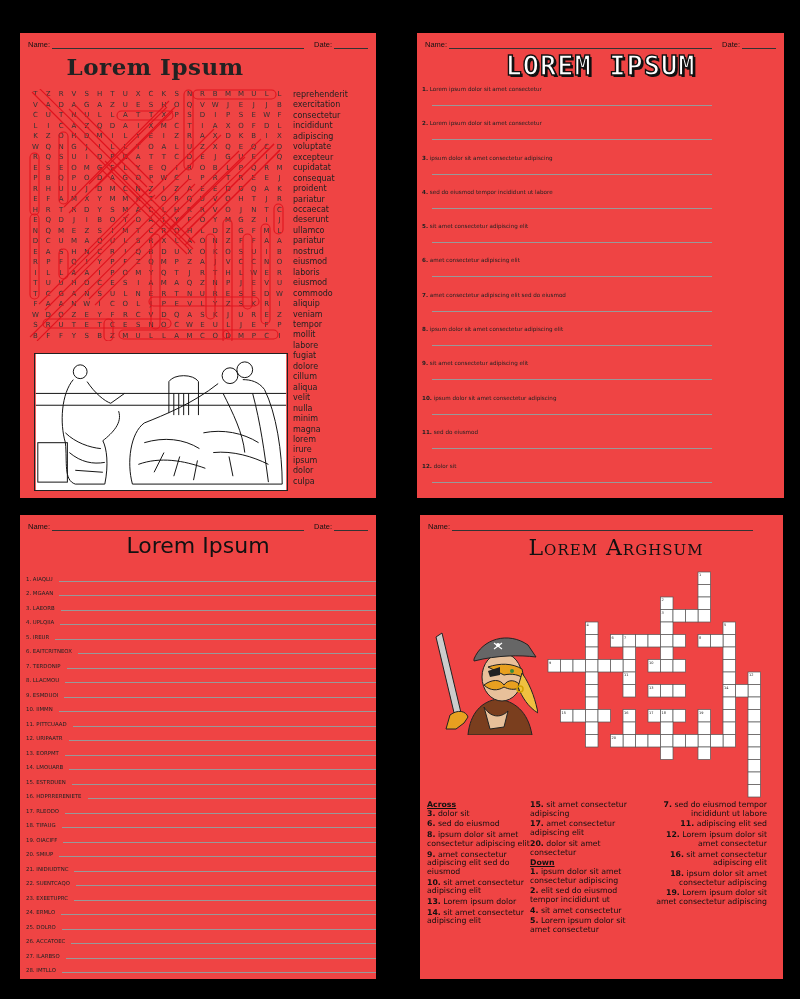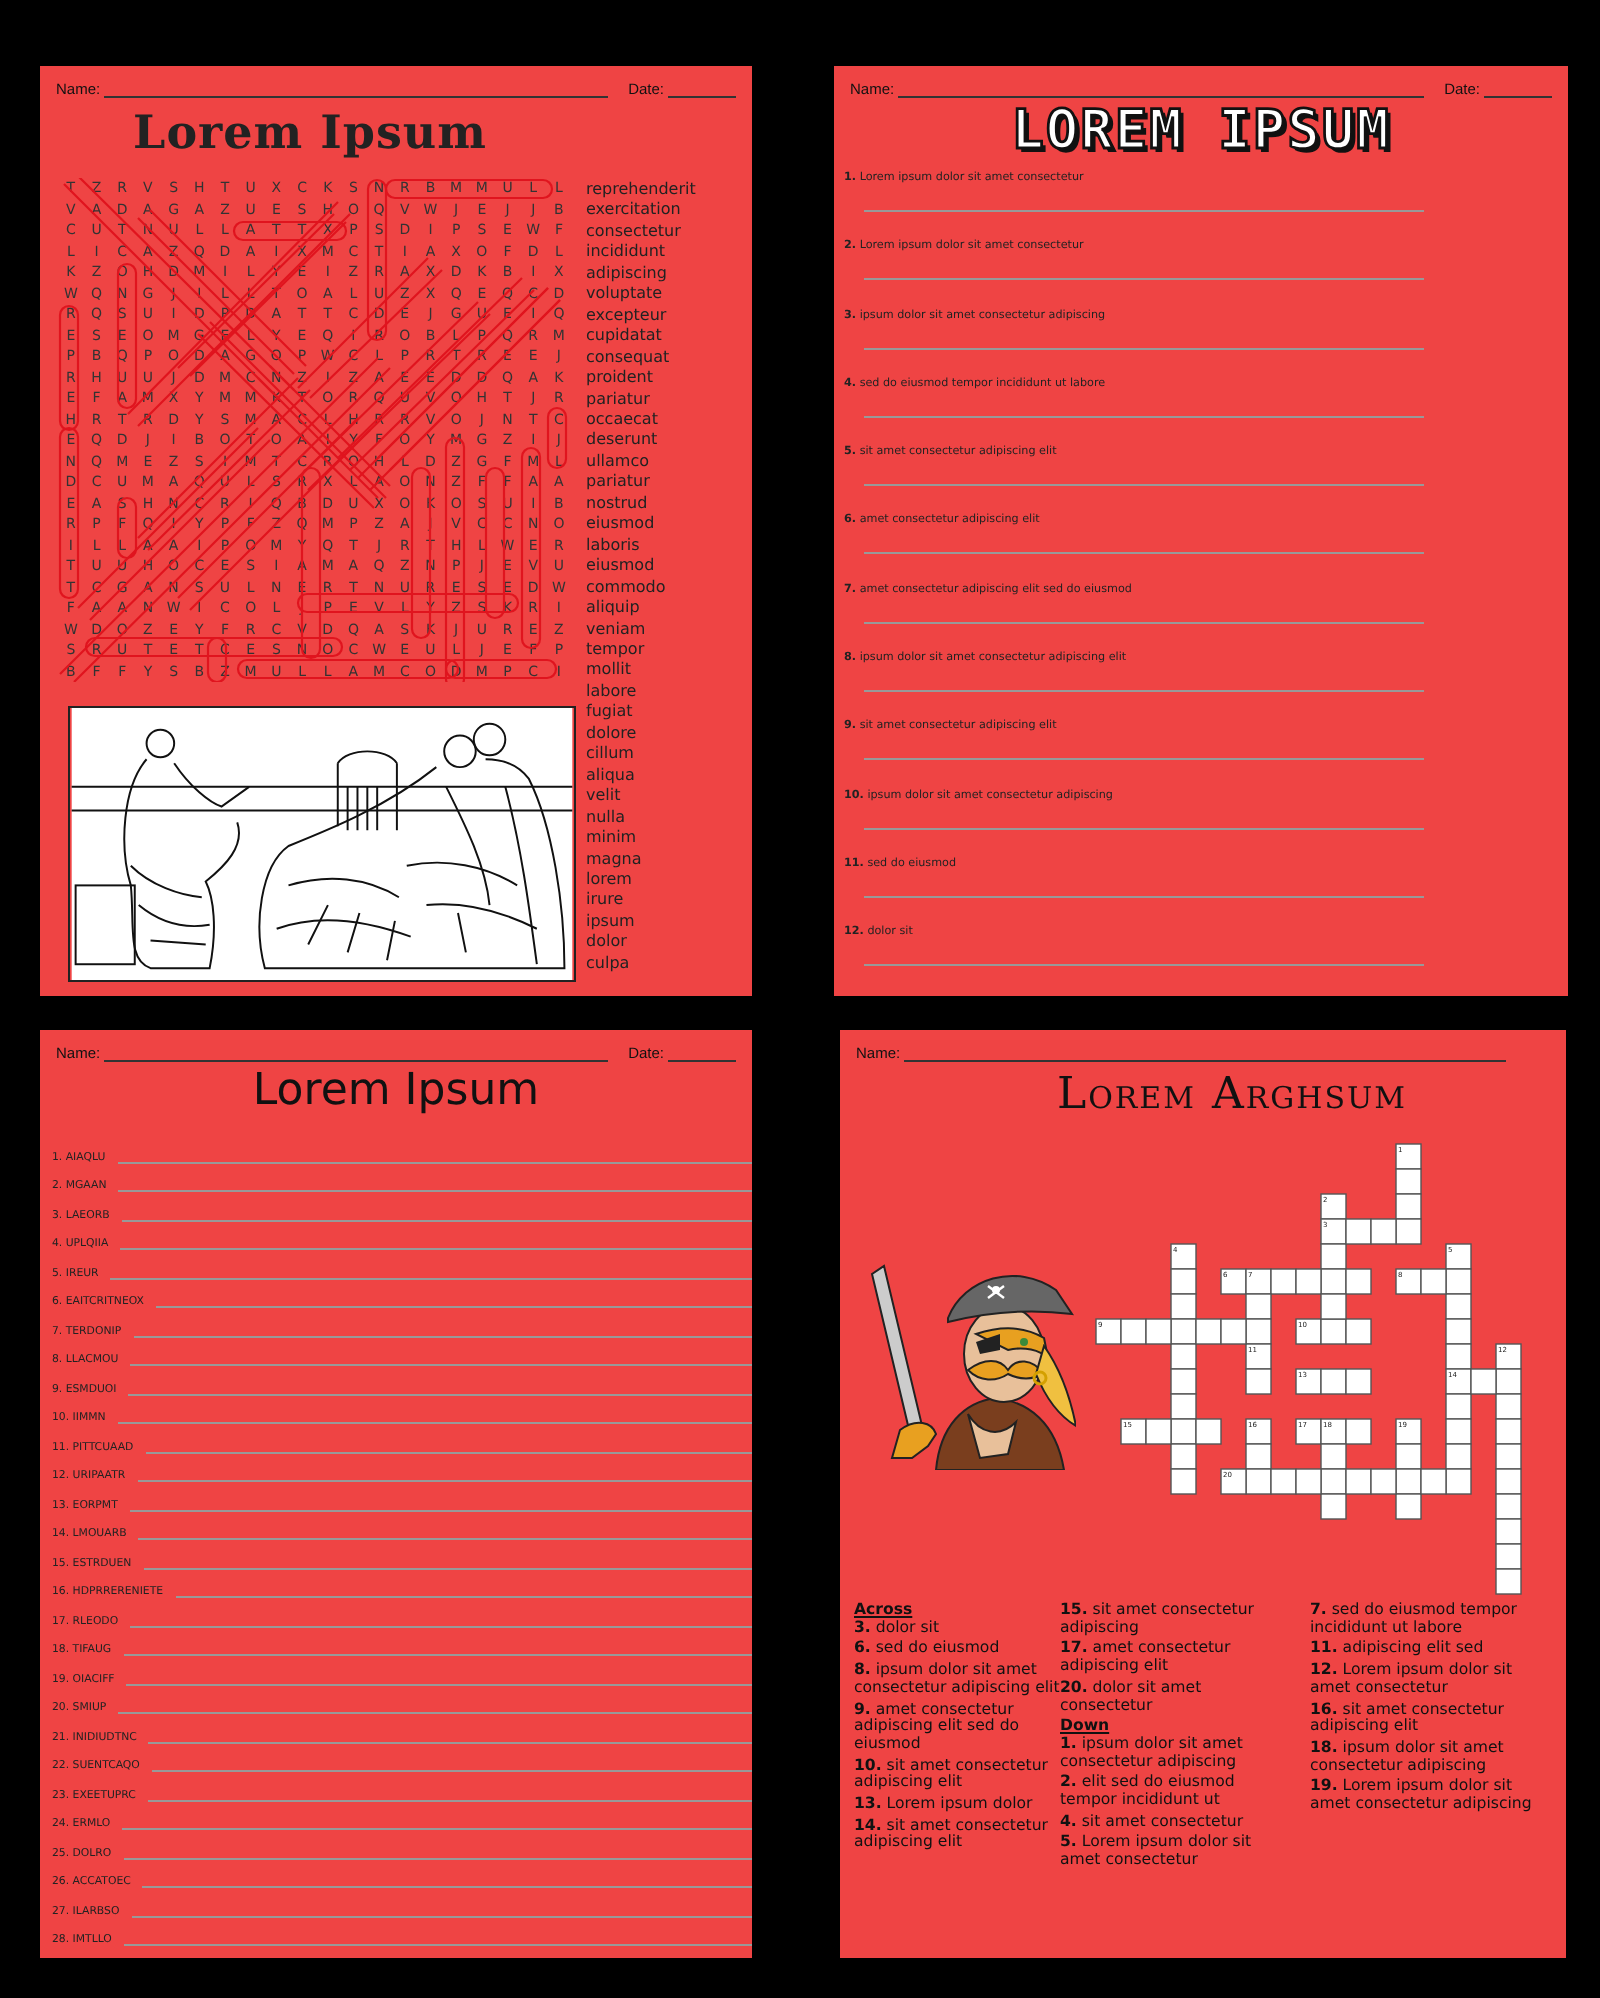--- a/index.html
+++ b/index.html
@@ -46,21 +46,21 @@
   
   .cw-title { position: absolute; left: 0; width: 392px; top: 20px; text-align: center; font-family: "DejaVu Serif", serif; font-weight: normal; font-size: 22px; letter-spacing: 1px; color: #111; font-variant: small-caps; }
   .pirate { position: absolute; left: 8px; top: 102px; width: 110px; height: 118px; }
   .cw-grid { position: absolute; left: 118px; top: 53px; width: 235px; height: 235px; }
   .clues { position: absolute; top: 286px; font-family: "DejaVu Sans", sans-serif; font-size: 7.8px; line-height: 8.7px; color: #111; }
   .clues .hd { font-weight: bold; text-decoration: underline; }
   .clues .cl { margin-bottom: 2px; }
   .clues .cn { font-weight: bold; }
   #c1 { left: 7px; width: 108px; }
   #c2 { left: 110px; width: 108px; }
-  #c3 { left: 235px; width: 112px; }
+  #c3 { left: 235px; width: 112px; text-align: right; }
 </style>
 </head>
 <body>
 
 <div class="page" id="p1">
   <div class="namebar">
     <span class="nl">Name:</span>
     <span class="line grow"></span>
     <span class="dlab">Date:</span>
     <span class="line dline"></span>

